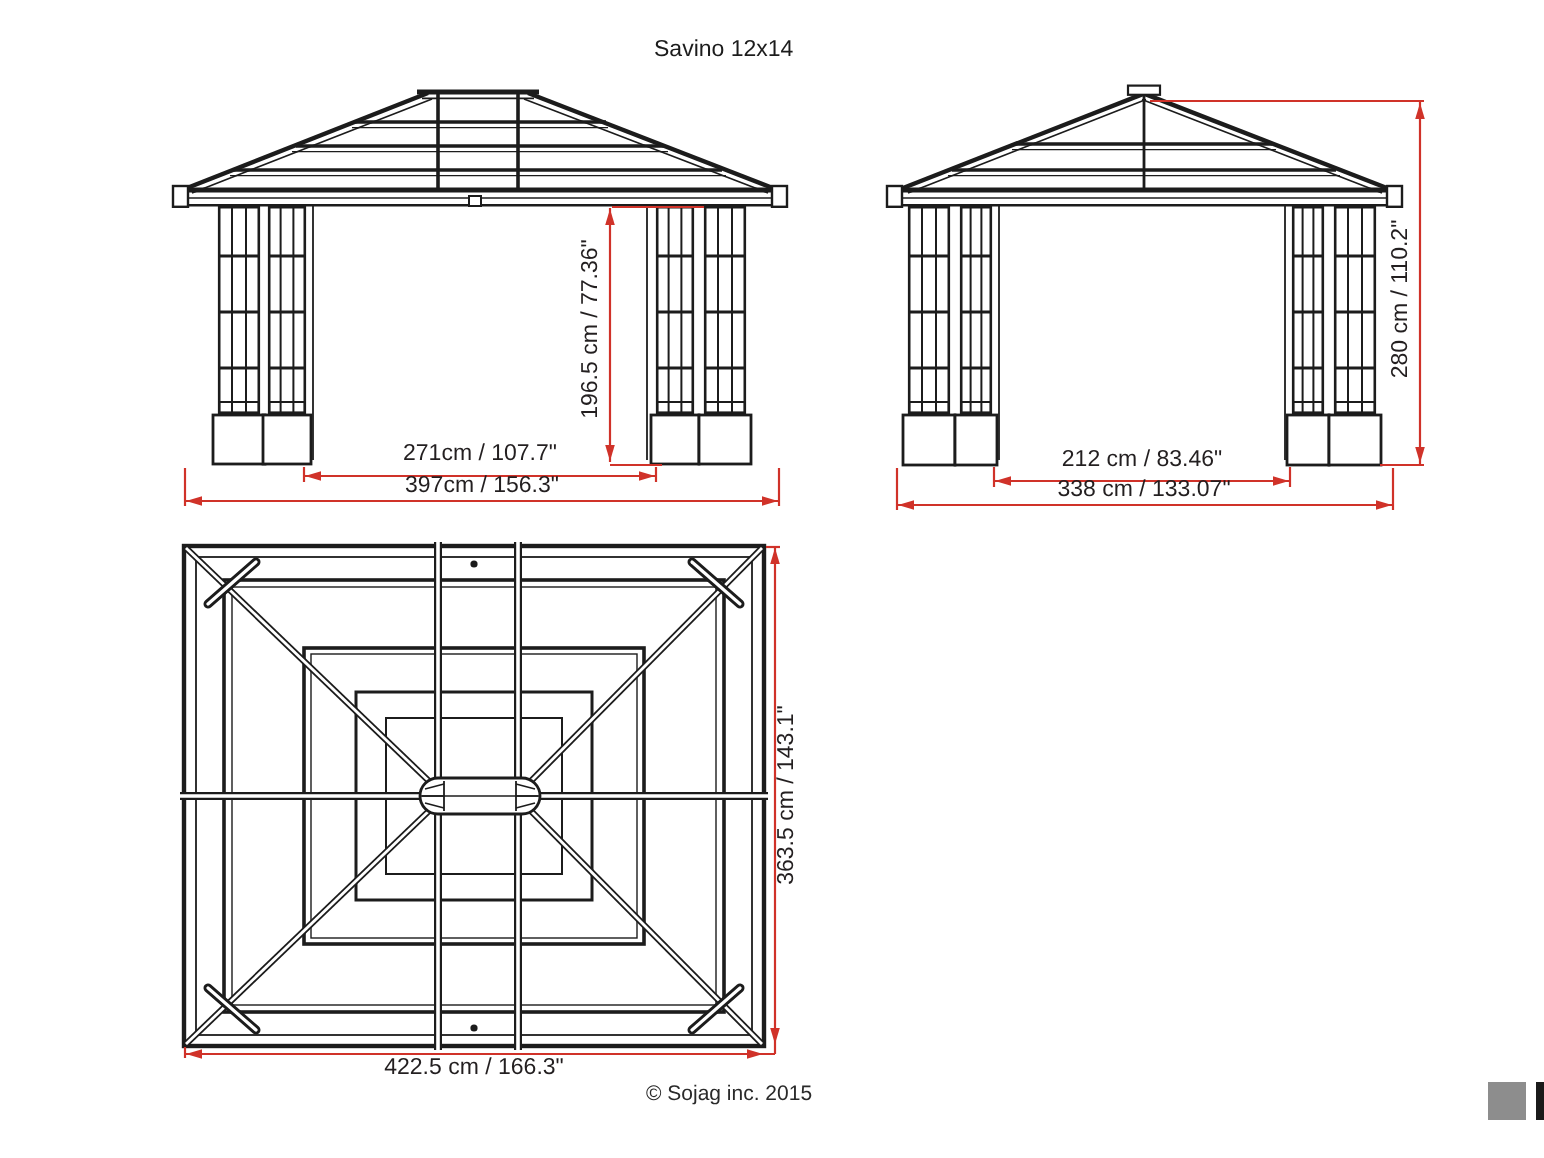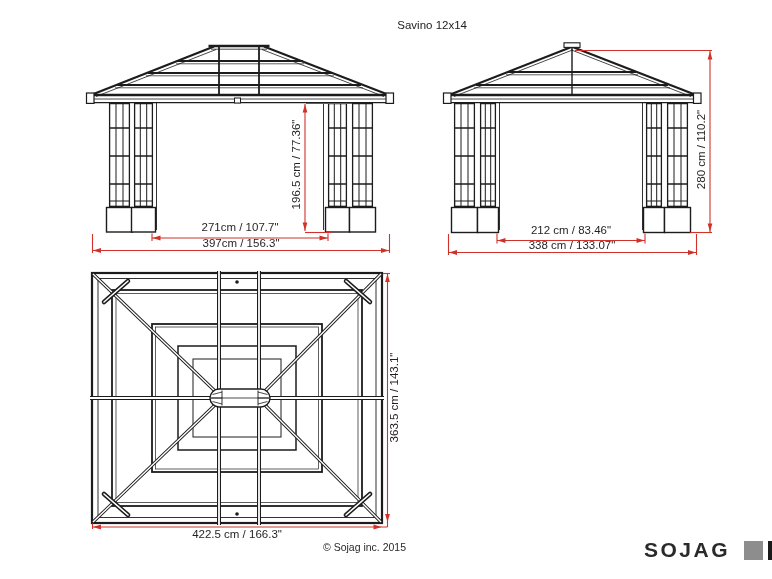--- a/index.html
+++ b/index.html
@@ -2,21 +2,21 @@
 <html><head>
 <meta charset="utf-8">
 <style>
   html,body{margin:0;padding:0;background:#ffffff;}
   #page{position:relative;width:772px;height:579px;background:#ffffff;overflow:hidden;
         font-family:"Liberation Sans",sans-serif;color:#231f20;}
   #drawing{position:absolute;left:0;top:0;}
   .lbl{position:absolute;font-size:11.5px;line-height:13px;text-align:center;
        white-space:nowrap;color:#231f20;}
   .rot{transform:rotate(-90deg);transform-origin:center center;}
-  #title{position:absolute;left:327px;top:19px;width:140px;text-align:right;
+  #title{position:absolute;left:327px;top:19px;width:140px;text-align:left;
          font-size:11.5px;color:#1c1c1c;}
   #copyright{position:absolute;left:323px;top:541px;font-size:10.5px;color:#2a2a2a;}
   #logo-text{position:absolute;left:644px;top:538px;font-size:21px;font-weight:bold;
              letter-spacing:2.5px;color:#2a2a2a;}
   .logo-sq{position:absolute;top:541px;width:19px;height:19px;}
   #logo-sq-gray{left:744px;background:#8d8d8d;}
   #logo-sq-black{left:768px;background:#1a1a1a;}
 </style>
 </head>
 <body>
@@ -242,17 +242,16 @@
 <div class="lbl" style="left:492px;top:238.5px;width:160px;">338 cm / 133.07"</div>
 
 <div class="lbl rot" style="left:641px;top:143px;width:120px;height:13px;">280 cm / 110.2"</div>
 
 <div class="lbl" style="left:157px;top:527.5px;width:160px;">422.5 cm / 166.3"</div>
 
 <div class="lbl rot" style="left:334px;top:391px;width:120px;height:13px;">363.5 cm / 143.1"</div>
 
 <div id="copyright">© Sojag inc. 2015</div>
 
-<div id="logo-text">SOJAG</div>
 <div id="logo-sq-gray" class="logo-sq"></div>
 <div id="logo-sq-black" class="logo-sq"></div>
 
 </div>
 
 </body></html>

